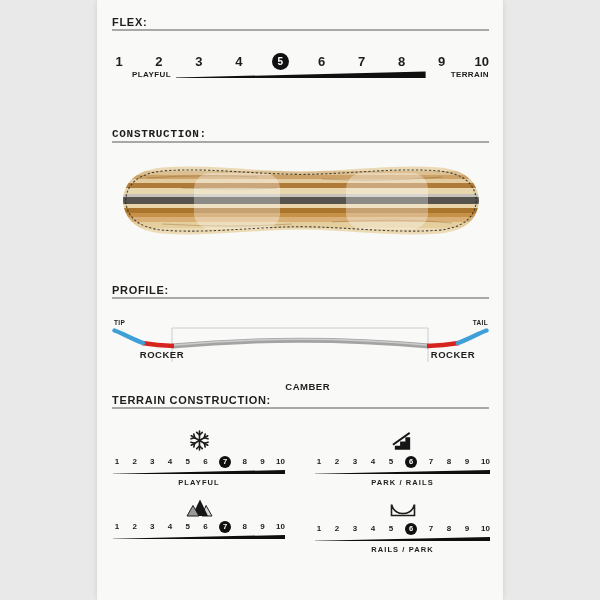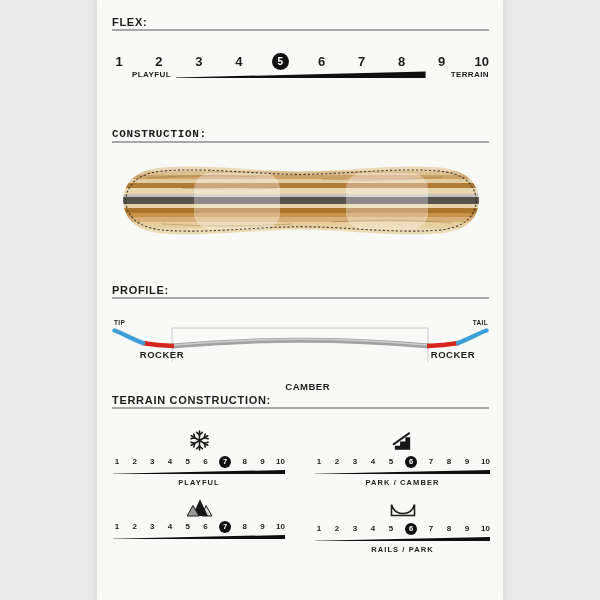--- a/index.html
+++ b/index.html
@@ -250,21 +250,21 @@
         <span class="num">3</span>
         <span class="num">4</span>
         <span class="num">5</span>
         <span class="num circled">6</span>
         <span class="num">7</span>
         <span class="num">8</span>
         <span class="num">9</span>
         <span class="num">10</span>
       </div>
     <div class="t-wedge"></div>
-    <div class="t-label">PARK / CAMBER</div>
+    <div class="t-label">PARK / RAILS</div>
   </div>
 
   <div class="tcell tc-bl">
     <div class="icon-box">
       <svg width="27" height="20" viewBox="0 0 27 20">
         <polygon points="16,19 20,8.5 26,19" fill="#d8d8d8" stroke="#1d1d1b" stroke-width="1"></polygon>
         <polygon points="6,19 14,2.5 22,19" fill="#161616"></polygon>
         <polygon points="1,19 7,8.5 13,19" fill="#9a9a9a" stroke="#1d1d1b" stroke-width="1"></polygon>
       </svg>
     </div>

